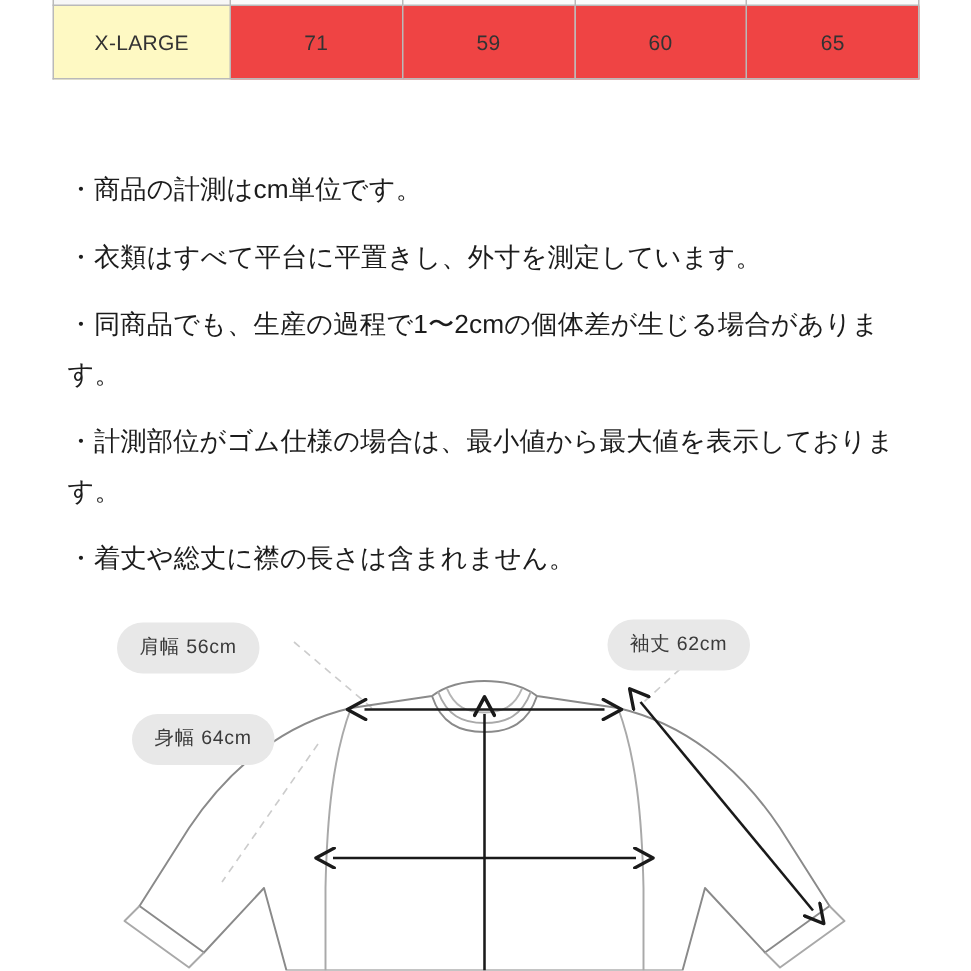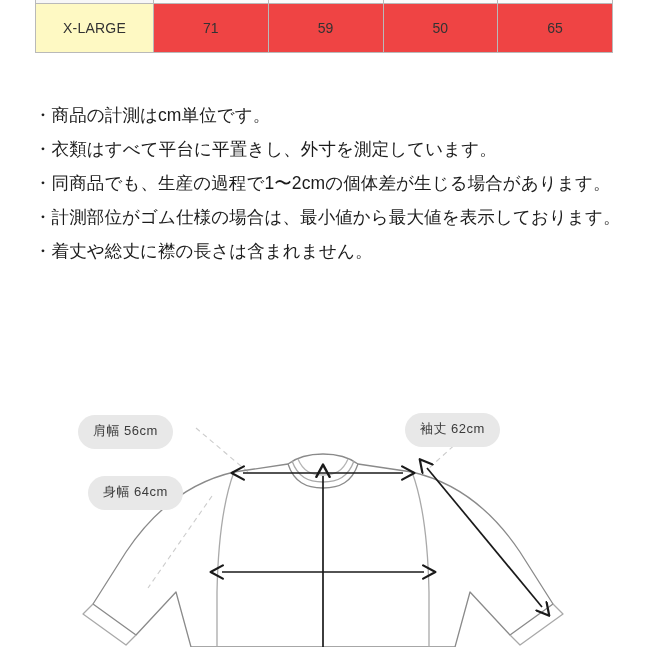--- a/index.html
+++ b/index.html
@@ -55,21 +55,21 @@
     left: 33px;
     top: 98px;
     width: 590px;
   }
   .note-line {
     font-size: 17.5px;
     line-height: 33px;
     color: #1c1c1c;
     letter-spacing: 0.1px;
     text-indent: 0;
-    margin: 1px;
+    margin: 12px;
     padding: 0;
     white-space: normal;
     word-break: break-all;
   }
 
   
   .diagram {
     position: absolute;
     left: 0;
     top: 392px;
@@ -105,21 +105,21 @@
         <td class="label-cell">LARGE</td>
         <td>69</td>
         <td>56</td>
         <td>68</td>
         <td>64</td>
       </tr>
       <tr class="row-alt">
         <td class="label-cell">X-LARGE</td>
         <td>71</td>
         <td>59</td>
-        <td>50</td>
+        <td>60</td>
         <td>65</td>
       </tr>
     </tbody>
   </table>
 </div>
 
 <div class="notes">
   <p class="note-line">・商品の計測はcm単位です。</p>
   <p class="note-line">・衣類はすべて平台に平置きし、外寸を測定しています。</p>
   <p class="note-line">・同商品でも、生産の過程で1〜2cmの個体差が生じる場合があります。</p>

